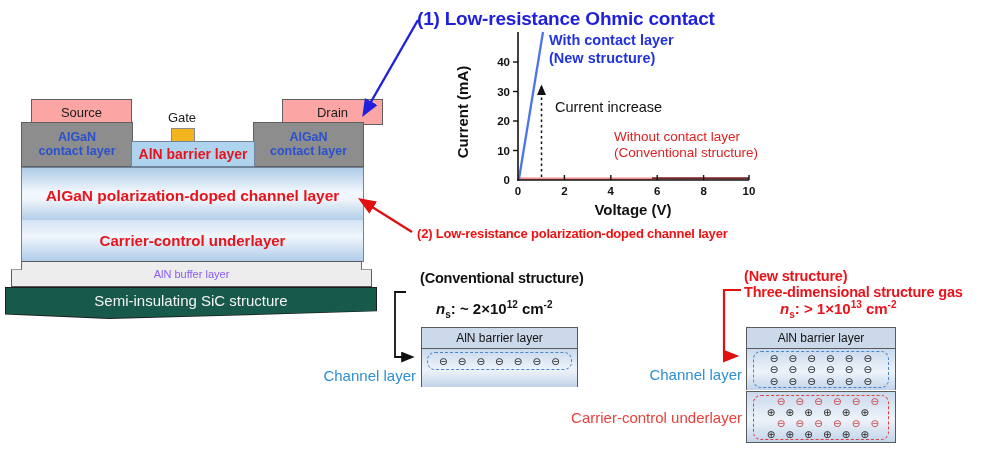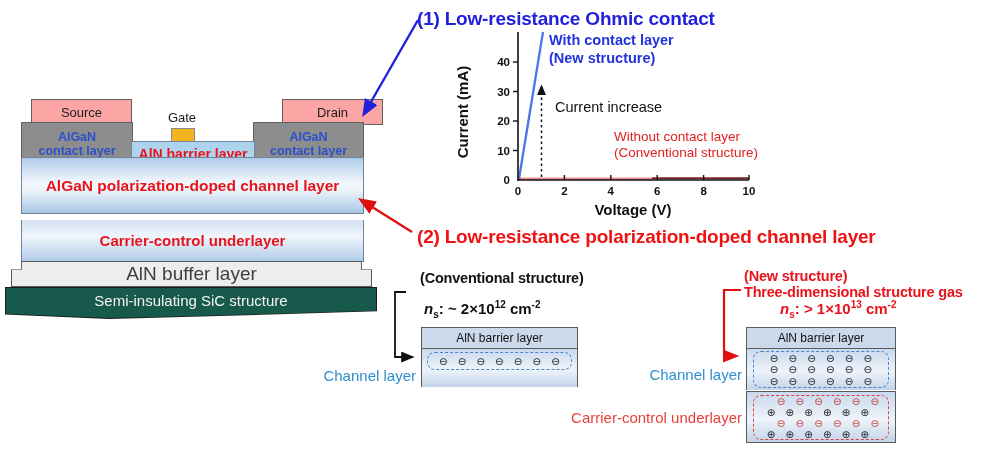--- a/index.html
+++ b/index.html
@@ -18,35 +18,35 @@
   .gate{background:#f3b51f;border:1px solid #8a8a8a;}
   .gatelabel{color:#1d1d1d;font-size:13px;text-align:center;}
   .channel{background:linear-gradient(to bottom,#aecbe8 0%,#f3f8fd 45%,#eef4fa 58%,#a9c7e6 100%);
            border:1px solid #70859c;color:#e8131b;font-weight:bold;font-size:15.5px;}
   .under{background:linear-gradient(to bottom,#d4e2f3 0%,#f0f6fc 40%,#b0cce9 100%);
          border:1px solid #70859c;border-top:none;color:#e8131b;font-weight:bold;font-size:15px;}
   .clipwrap{position:absolute;}
   .clipwrap .fill{position:absolute;inset:1px;}
   .buffer-shape{clip-path:polygon(2.8% 0,97.2% 0,97.2% 32%,100% 32%,100% 100%,0 100%,0 32%,2.8% 32%);}
   .buffer-outer{background:#5a5a5a;}
-  .buffer-inner{background:#ededed;color:#404040;font-size:19px;}
+  .buffer-inner{background:#ededed;color:#8b5cf6;font-size:11px;}
   .substrate-shape{clip-path:polygon(0 0,100% 0,100% 76%,60% 90%,28% 100%,0 86%);}
   .substrate-outer{background:#1c1c1c;}
   .substrate-inner{background:#17594a;color:#f4f4f4;font-size:15px;padding-bottom:5px;box-sizing:border-box;}
   
   .title1{color:#2020dd;font-size:19px;font-weight:bold;letter-spacing:-0.2px;}
-  .title2{color:#ee1212;font-size:19px;font-weight:bold;letter-spacing:-0.2px;}
+  .title2{color:#ee1212;font-size:13px;font-weight:bold;letter-spacing:-0.2px;}
   
   .headblk{font-size:14.5px;font-weight:bold;line-height:16px;letter-spacing:-0.2px;}
   .headblk.black{color:#111;}
   .headblk.red{color:#e8131b;}
   .nsline{font-size:15px;font-weight:bold;letter-spacing:0;}
   .nsline sub{font-size:10px;}
   .nsline sup{font-size:10px;}
-  .nsline.black{color:#111;}
+  .nsline.black{color:#111;margin-left:12px;}
   .nsline.red{color:#e8131b;}
   .sbox{border:1px solid #5a5a5a;box-sizing:border-box;}
   .sbox .hdr{height:20px;background:#ccd9ea;border-bottom:1px solid #5a5a5a;
              display:flex;align-items:center;justify-content:center;
              font-size:12px;color:#111;}
   .sbox .body{position:relative;background:linear-gradient(to bottom,#c9d9ed 0%,#eef3fa 55%,#c2d4ea 100%);}
   .dashblue{border:1.5px dashed #4a86c8;border-radius:8px;}
   .dashred{border:1.5px dashed #e04040;border-radius:8px;}
   .erow{font-size:10.5px;line-height:11px;text-align:center;word-spacing:7px;color:#2a2a2a;white-space:nowrap;}
   .erow.red{color:#cc4a4a;}
@@ -78,21 +78,21 @@
   </div>
   <div class="abs contact flexc" style="left:253px;top:122px;width:109px;height:43px;">
     <div>AlGaN</div>
     <div>contact layer</div>
   </div>
 
   <div class="abs barrier flexc" style="left:131px;top:141px;width:122px;height:24px;">
     <span>AlN barrier layer</span>
   </div>
 
-  <div class="abs channel flexc" style="left:21px;top:157px;width:341px;height:55px;">
+  <div class="abs channel flexc" style="left:21px;top:167px;width:341px;height:55px;">
     <span>AlGaN polarization-doped channel layer</span>
   </div>
 
   <div class="abs under flexc" style="left:21px;top:220px;width:341px;height:41px;">
     <span>Carrier-control underlayer</span>
   </div>
 
   <div class="clipwrap" style="left:11px;top:261px;width:361px;height:26px;">
     <div class="buffer-shape buffer-outer" style="position:absolute;inset:0;"></div>
     <div class="buffer-shape buffer-inner fill flexc">

